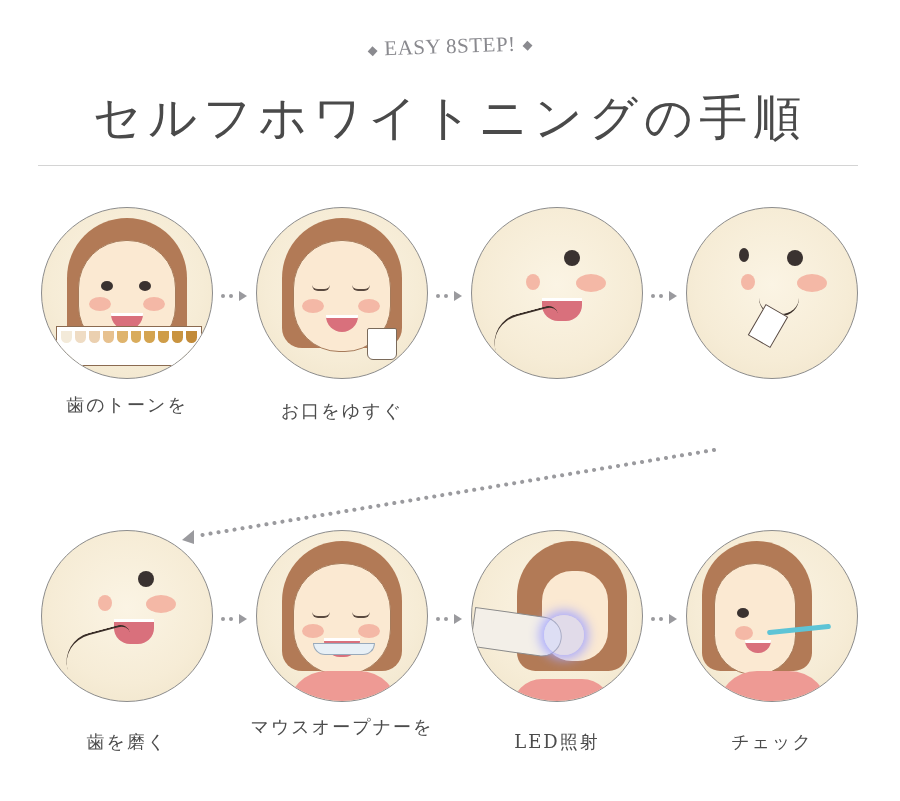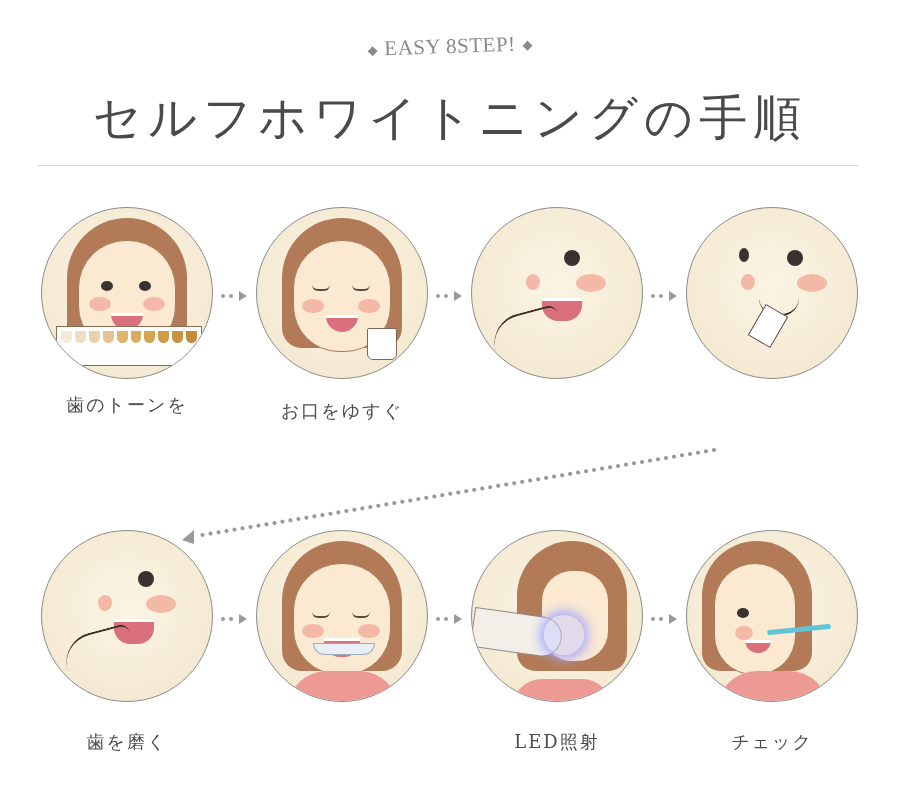--- a/index.html
+++ b/index.html
@@ -164,19 +164,20 @@
     <div class="mouth" style="left:30px;top:76px;width:26px;height:10px;"></div>
   </div>
   <div style="position:absolute;left:80px;top:96px;width:64px;height:5px;background:#5ec4d6;border-radius:3px;transform:rotate(-6deg);"></div>
   <div style="position:absolute;left:30px;top:140px;width:112px;height:40px;background:#ee9a94;border-radius:40px 40px 0 0;"></div>
 </div>
 
 <div class="label" style="left:27px;top:729px;">
     <div>歯を磨く</div>
   </div>
 <div class="label" style="left:242px;top:714px;">
+    <div>マウスオープナーを</div>
   </div>
 <div class="label" style="left:457px;top:729px;">
     <div>LED照射</div>
   </div>
 <div class="label" style="left:672px;top:729px;">
     <div>チェック</div>
   </div>
 
 </body></html>

